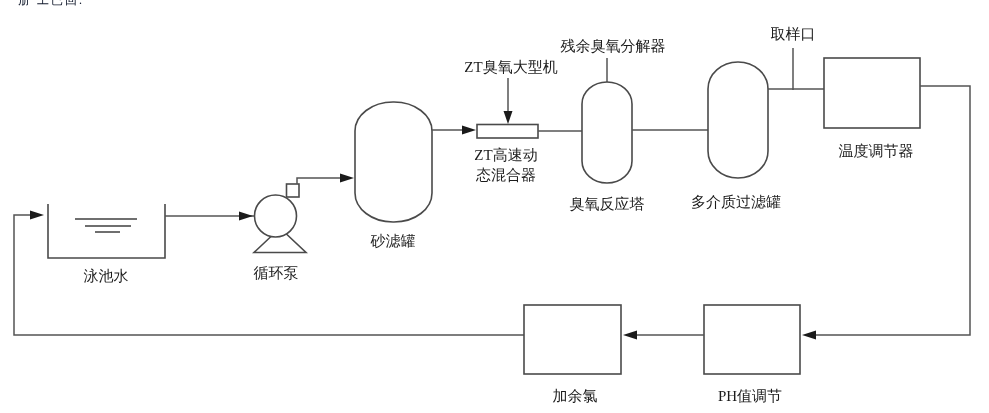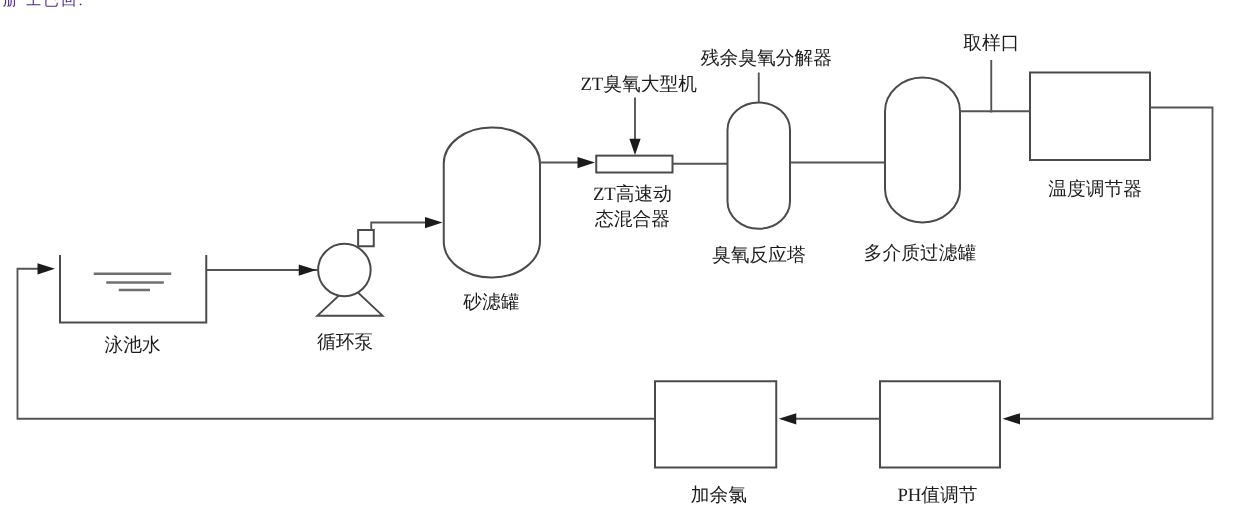--- a/index.html
+++ b/index.html
@@ -4,22 +4,22 @@
 <style>
   html,body{margin:0;padding:0;background:#ffffff;}
   .canvas{
     position:relative;
     width:989px;height:413px;
     background:#ffffff;
     font-family:"Liberation Serif","DejaVu Serif",serif;
     overflow:hidden;
   }
   .toolbar-fragment{
-    position:absolute;left:2px;top:0;width:66px;height:9px;
-    overflow:hidden;color:#4c1d95;
+    position:absolute;left:18px;top:0;width:66px;height:9px;
+    overflow:hidden;color:#0f172a;
   }
   .toolbar-fragment span{
     display:block;position:relative;top:-6px;
     font-size:12px;line-height:12px;letter-spacing:2px;white-space:nowrap;
   }
   svg{position:absolute;left:0;top:0;}
   .pipe{stroke:#545454;stroke-width:1.5;fill:none;}
   .shape{stroke:#4a4a4a;stroke-width:1.6;fill:#ffffff;}
   .shape-open{stroke:#4a4a4a;stroke-width:1.6;fill:none;}
   .arrow{fill:#1b1b1b;stroke:none;}

